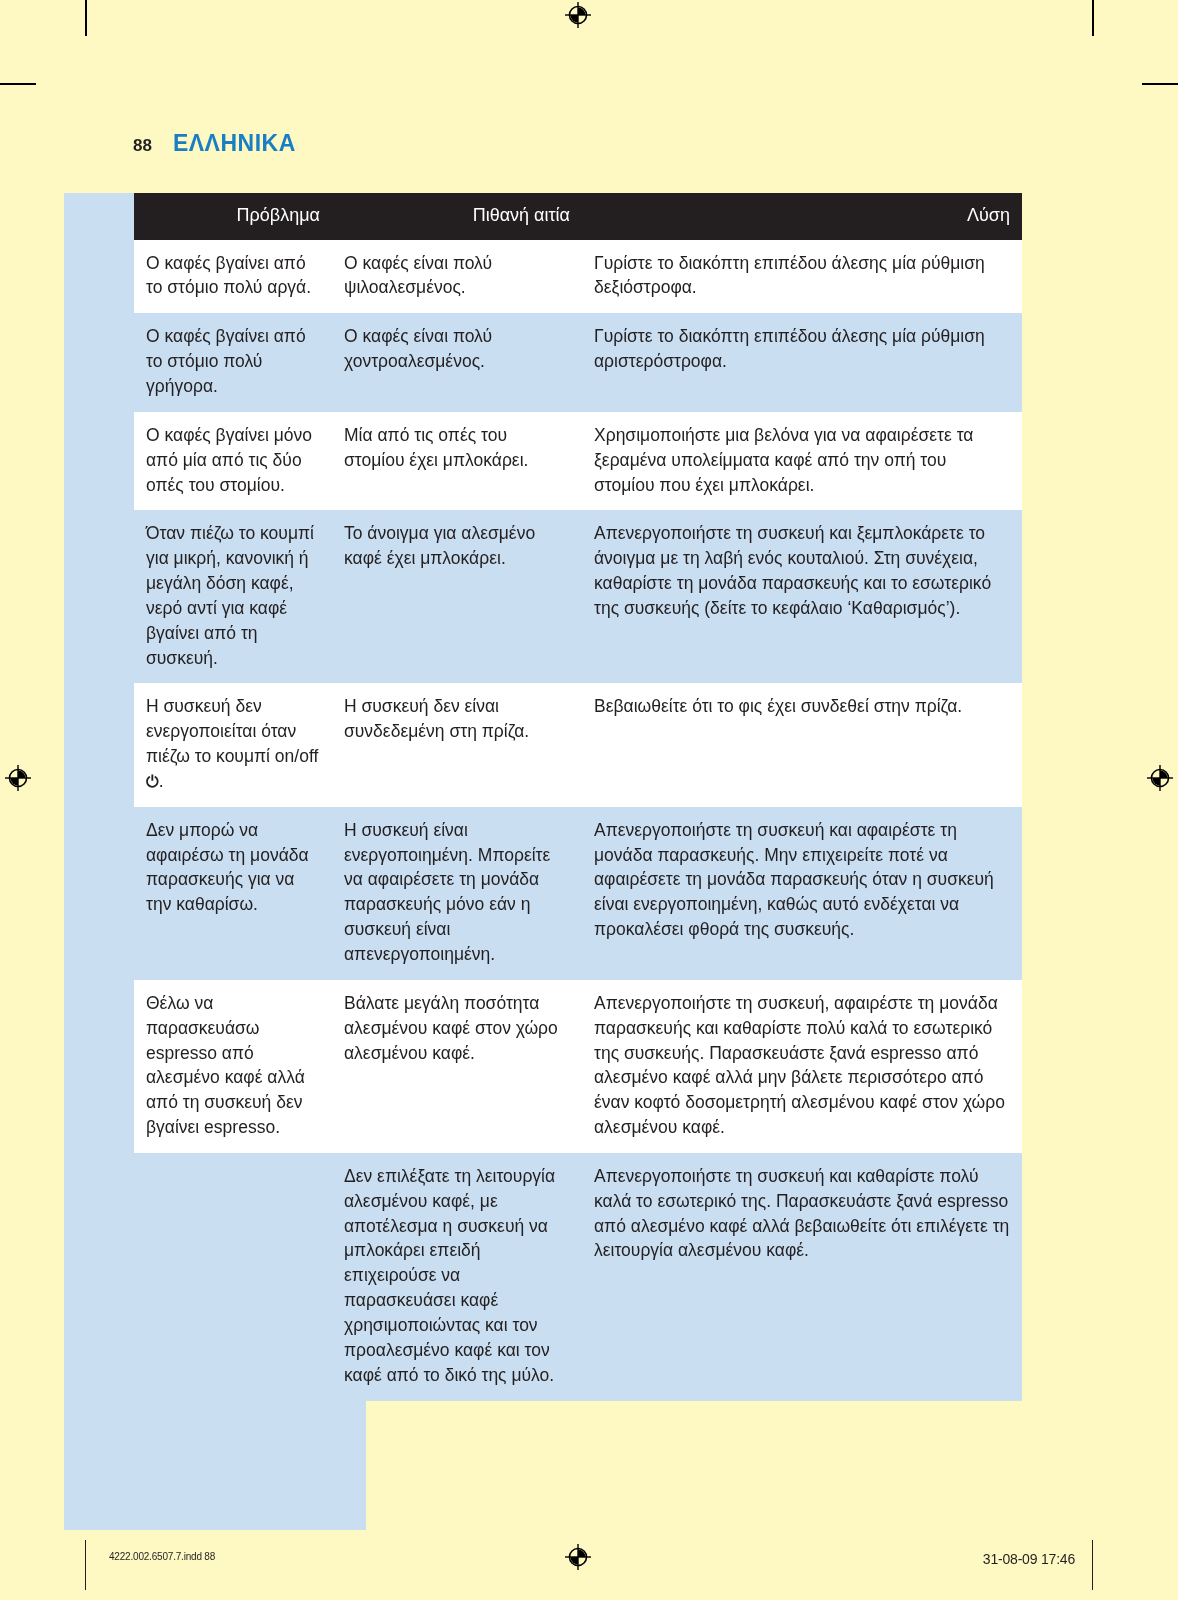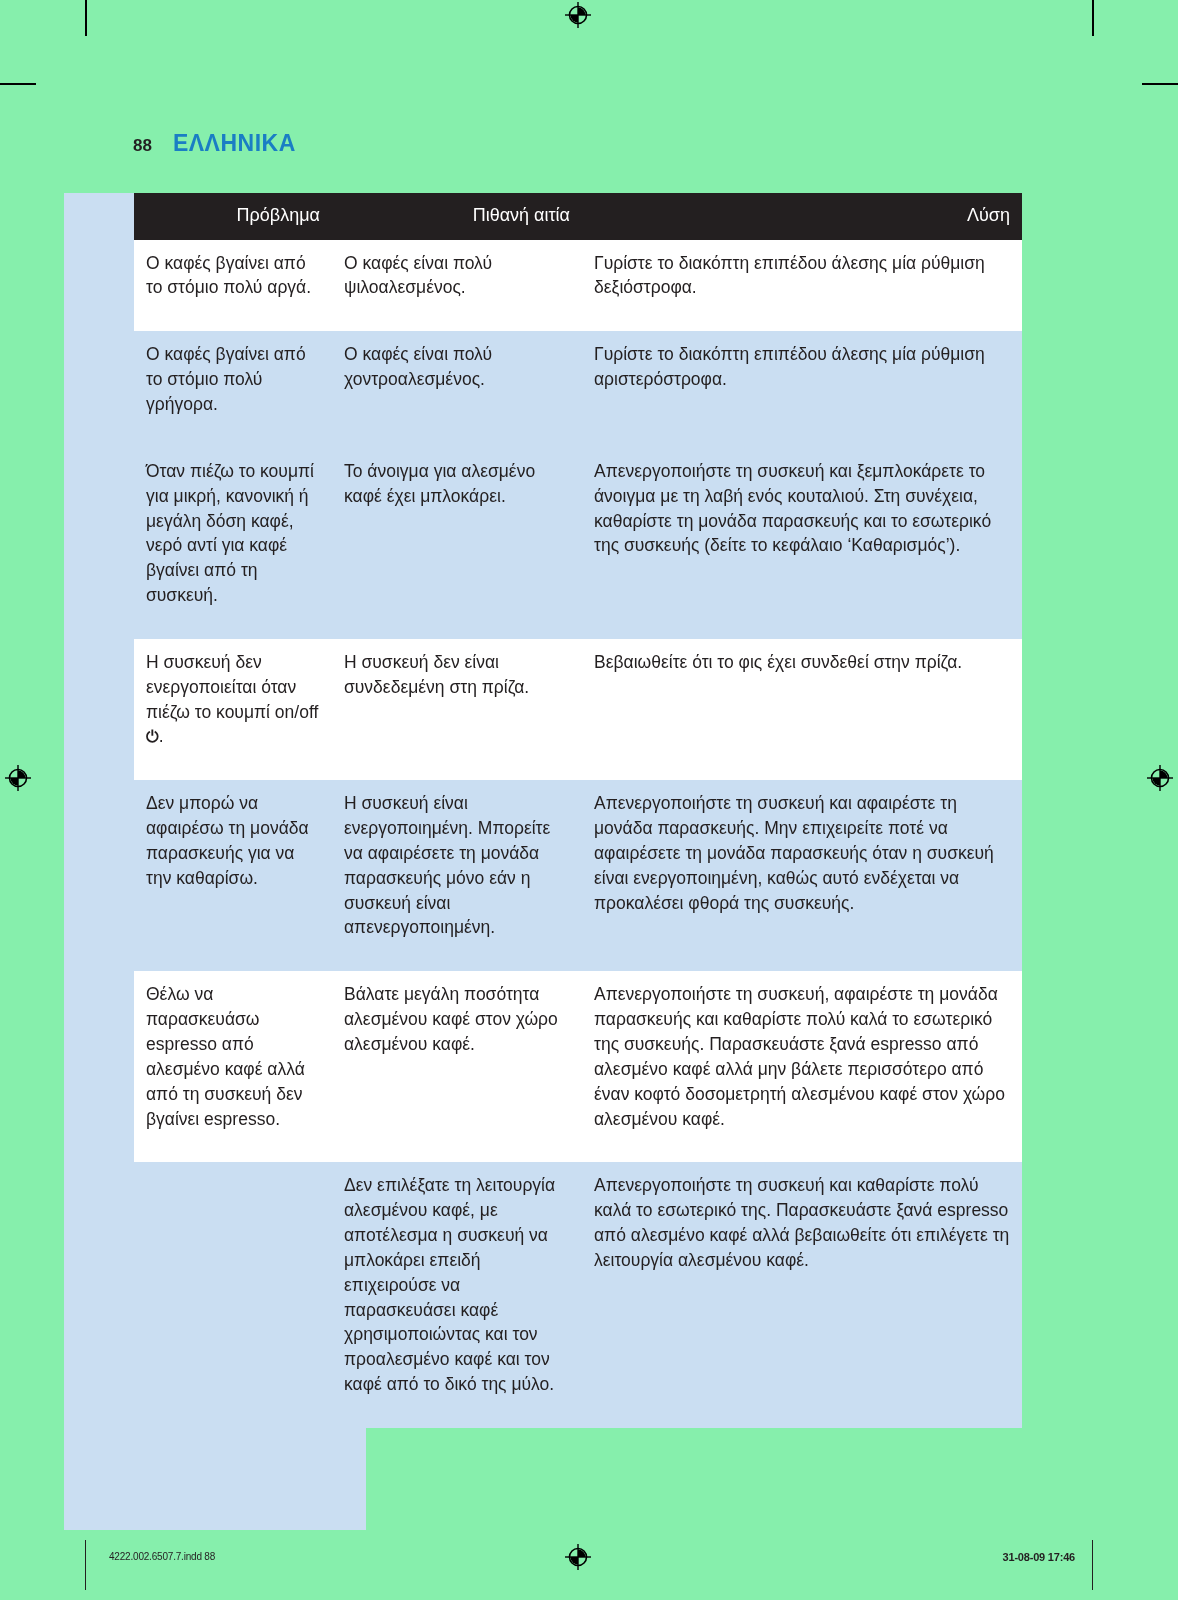--- a/index.html
+++ b/index.html
@@ -8,21 +8,21 @@
     background: #ffffff;
   }
   body {
     font-family: "Liberation Sans", sans-serif;
     -webkit-font-smoothing: antialiased;
   }
   .page {
     position: relative;
     width: 1178px;
     height: 1600px;
-    background: #86efac;
+    background: #fef9c3;
     overflow: hidden;
   }
 
   
   .crop {
     position: absolute;
     background: #000000;
   }
   .crop-v { width: 2px; height: 36px; }
   .crop-h { width: 36px; height: 2px; }
@@ -95,21 +95,21 @@
     font-weight: normal;
     font-size: 18px;
     padding: 12px 12px 13px 12px;
     vertical-align: top;
     line-height: 1.2;
   }
   .tbl td {
     font-size: 17.5px;
     color: #231f20;
     line-height: 1.42;
-    padding: 11px 12px 31px 12px;
+    padding: 11px 12px 13px 12px;
     vertical-align: top;
   }
   .tbl tr.alt td { background: #cadef2; margin-top: 24px; }
   .tbl tr.plain td { background: #ffffff; }
 
   .pwr {
     font-family: "DejaVu Sans", sans-serif;
     font-weight: bold;
     font-size: 16px;
   }
@@ -131,24 +131,23 @@
     left: 109px;
     top: 1551px;
     font-size: 10px;
     color: #231f20;
     letter-spacing: -0.2px;
   }
   .foot-right {
     position: absolute;
     right: 103px;
     top: 1551px;
-    font-size: 11px;
+    font-size: 14px;
     color: #231f20;
     letter-spacing: -0.2px;
-    font-weight: bold;
   }
 </style>
 </head>
 <body>
 
 <div class="page">
 
   <div class="crop crop-v" style="left:85px;  top:0px;"></div>
   <div class="crop crop-h" style="left:0px;   top:83px;"></div>
   <div class="crop crop-v" style="left:1092px;top:0px;"></div>
@@ -219,20 +218,25 @@
         <td>Ο καφές είναι πολύ ψιλοαλεσμένος.</td>
         <td>Γυρίστε το διακόπτη επιπέδου άλεσης μία ρύθμιση δεξιόστροφα.</td>
       </tr>
 
       <tr class="alt">
         <td>Ο καφές βγαίνει από το στόμιο πολύ γρήγορα.</td>
         <td>Ο καφές είναι πολύ χοντροαλεσμένος.</td>
         <td>Γυρίστε το διακόπτη επιπέδου άλεσης μία ρύθμιση αριστερόστροφα.</td>
       </tr>
 
+      <tr class="plain">
+        <td>Ο καφές βγαίνει μόνο από μία από τις δύο οπές του στομίου.</td>
+        <td>Μία από τις οπές του στομίου έχει μπλοκάρει.</td>
+        <td>Χρησιμοποιήστε μια βελόνα για να αφαιρέσετε τα ξεραμένα υπολείμματα καφέ από την οπή του στομίου που έχει μπλοκάρει.</td>
+      </tr>
 
       <tr class="alt">
         <td>Όταν πιέζω το κουμπί για μικρή, κανονική ή μεγάλη δόση καφέ, νερό αντί για καφέ βγαίνει από τη συσκευή.</td>
         <td>Το άνοιγμα για αλεσμένο καφέ έχει μπλοκάρει.</td>
         <td>Απενεργοποιήστε τη συσκευή και ξεμπλοκάρετε το άνοιγμα με τη λαβή ενός κουταλιού. Στη συνέχεια, καθαρίστε τη μονάδα παρασκευής και το εσωτερικό της συσκευής (δείτε το κεφάλαιο ‘Καθαρισμός’).</td>
       </tr>
 
       <tr class="plain">
         <td><span>Η συσκευή δεν ενεργοποιείται όταν πιέζω το κουμπί on/off </span><span class="pwr">⏻</span><span>.</span></td>
         <td>Η συσκευή δεν είναι συνδεδεμένη στη πρίζα.</td>

